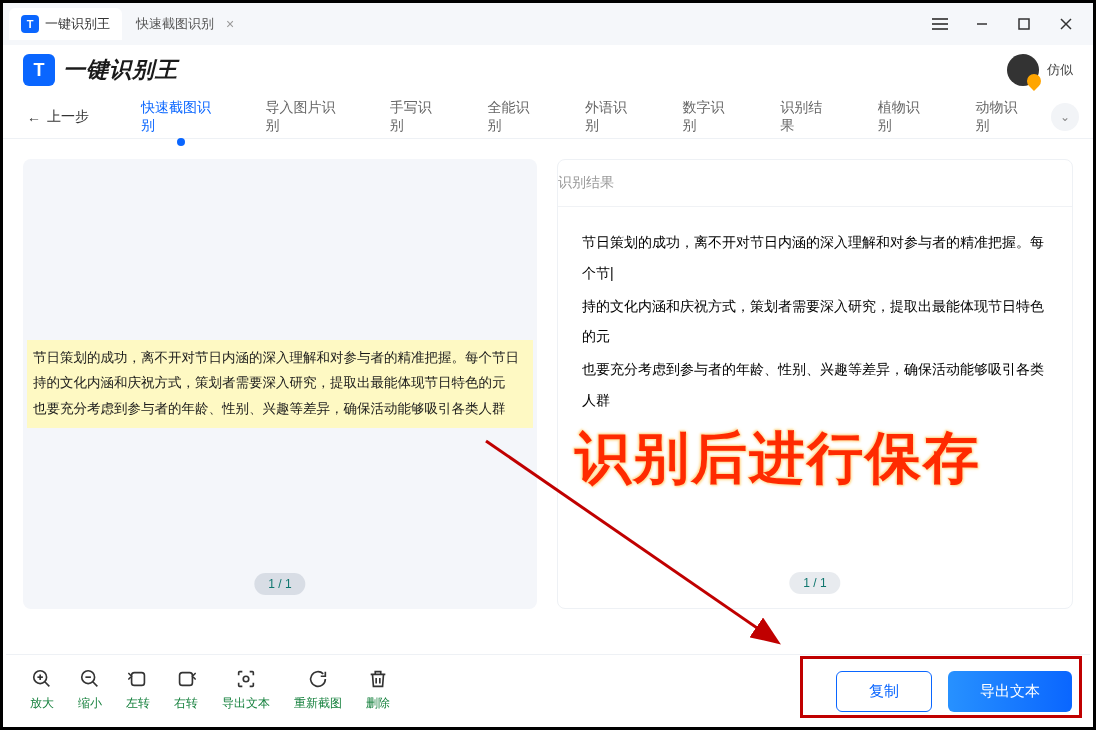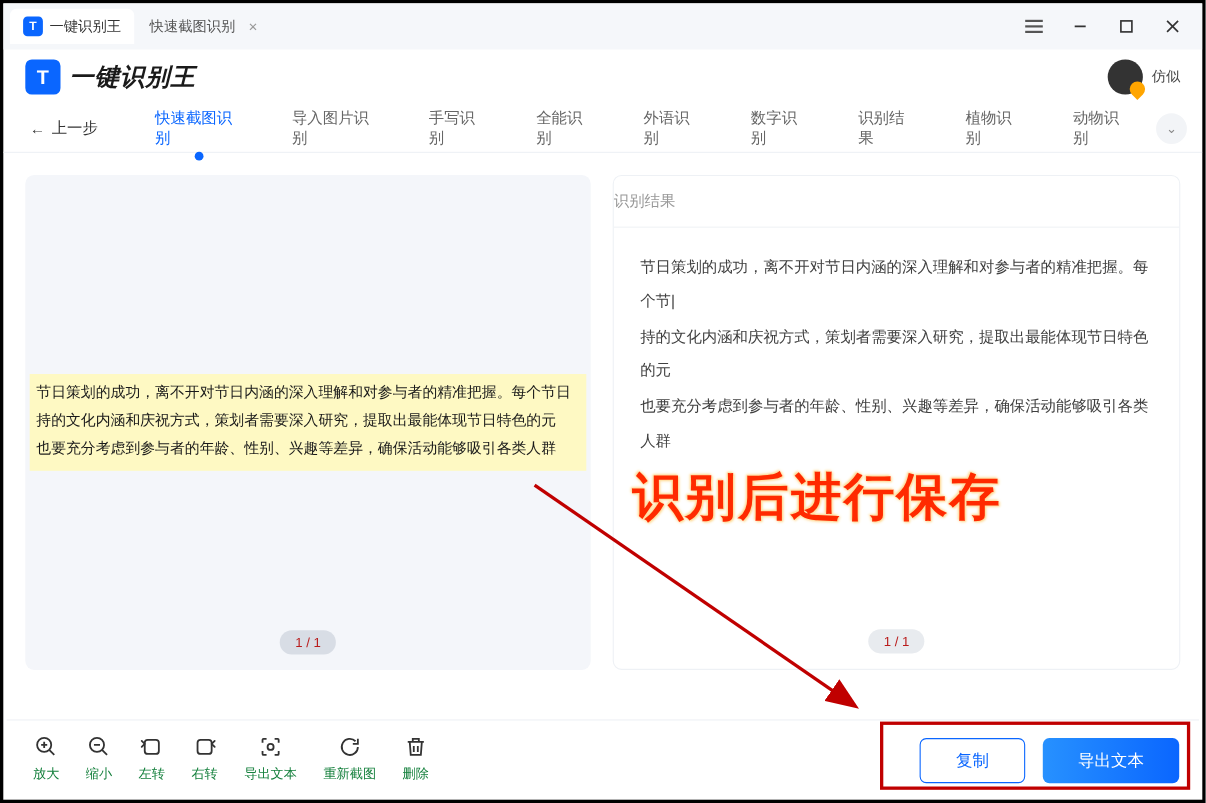--- a/index.html
+++ b/index.html
@@ -34,40 +34,40 @@
 
 .content { display: flex; gap: 20px; padding: 20px; height: 490px; }
 .panel { flex: 1; background: #f7f9fc; border-radius: 8px; position: relative; overflow: hidden; }
 .panel.left { background: #f4f6fa; display: flex; align-items: center; justify-content: center; }
 .panel.right { background: #fff; border: 1px solid #eef1f5; padding: 0; }
 
 .image-preview { width: 100%; padding: 0 4px; }
 .image-text { background: #fef9c3; padding: 6px; font-size: 13.5px; color: #1a1a1a; line-height: 1.9; font-family: Liberation Mono, monospace; }
 
 .result-header { text-align: left; padding: 14px 0; font-size: 14px; color: #999; border-bottom: 1px solid #f0f2f5; }
-.result-body { padding: 20px 24px; font-size: 14px; color: #404040; line-height: 2.2; }
+.result-body { padding: 20px 24px; font-size: 14px; color: #000000; line-height: 2.2; }
 .result-body p { margin-bottom: 2px; }
 
-.pager { position: absolute; bottom: 14px; left: 50%; transform: translateX(-50%); background: #d8dde5; color: #b91c1c; font-size: 12px; padding: 4px 14px; border-radius: 12px; }
+.pager { position: absolute; bottom: 14px; left: 50%; transform: translateX(-50%); background: #d8dde5; color: #0f766e; font-size: 12px; padding: 4px 14px; border-radius: 12px; }
 .panel.right .pager { background: #e8ebef; }
 
 .bottom-bar { position: absolute; bottom: 3px; left: 3px; right: 3px; height: 70px; display: flex; align-items: center; padding: 0 24px; background: #fff; border-top: 1px solid #eef1f5; }
 .tools { display: flex; gap: 24px; }
 .tool { display: flex; flex-direction: column; align-items: center; gap: 4px; cursor: pointer; color: #15803d; font-size: 12px; }
 .tool .icon { width: 24px; height: 24px; display: flex; align-items: center; justify-content: center; }
 .tool svg { width: 22px; height: 22px; stroke: #333; fill: none; stroke-width: 1.8; }
 
 .action-area { position: absolute; right: 10px; bottom: 8px; padding: 4px 8px; display: flex; gap: 16px; }
 .action-outline { border: 3px solid #c00000; position: absolute; right: 8px; bottom: 6px; width: 282px; height: 62px; pointer-events: none; }
 .btn { padding: 10px 32px; border-radius: 6px; font-size: 15px; cursor: pointer; border: none; }
 .btn.ghost { background: #fff; border: 1.5px solid #0a66ff; color: #0a66ff; text-align: center; }
 .btn.primary { background: linear-gradient(90deg, #2791ff, #0a66ff); color: #fff; }
 
 
-.annotation-text { position: absolute; top: 418px; left: 572px; font-size: 46px; font-weight: bold; color: #ff2a00; text-shadow: 0 0 4px #ffe2b0, 1px 1px 2px #ffd480, -1px -1px 2px #ffd480; letter-spacing: 2px; pointer-events: none; z-index: 10; }
+.annotation-text { position: absolute; top: 418px; left: 572px; font-size: 56px; font-weight: bold; color: #ff2a00; text-shadow: 0 0 4px #ffe2b0, 1px 1px 2px #ffd480, -1px -1px 2px #ffd480; letter-spacing: 2px; pointer-events: none; z-index: 10; }
 .annotation-arrow { position: absolute; top: 428px; left: 473px; width: 320px; height: 240px; pointer-events: none; z-index: 9; }
 </style>
 </head>
 <body>
 
 <div class="titlebar">
   <div class="tab">
     <span class="logo-small">T</span>
     <span>一键识别王</span>
   </div>

